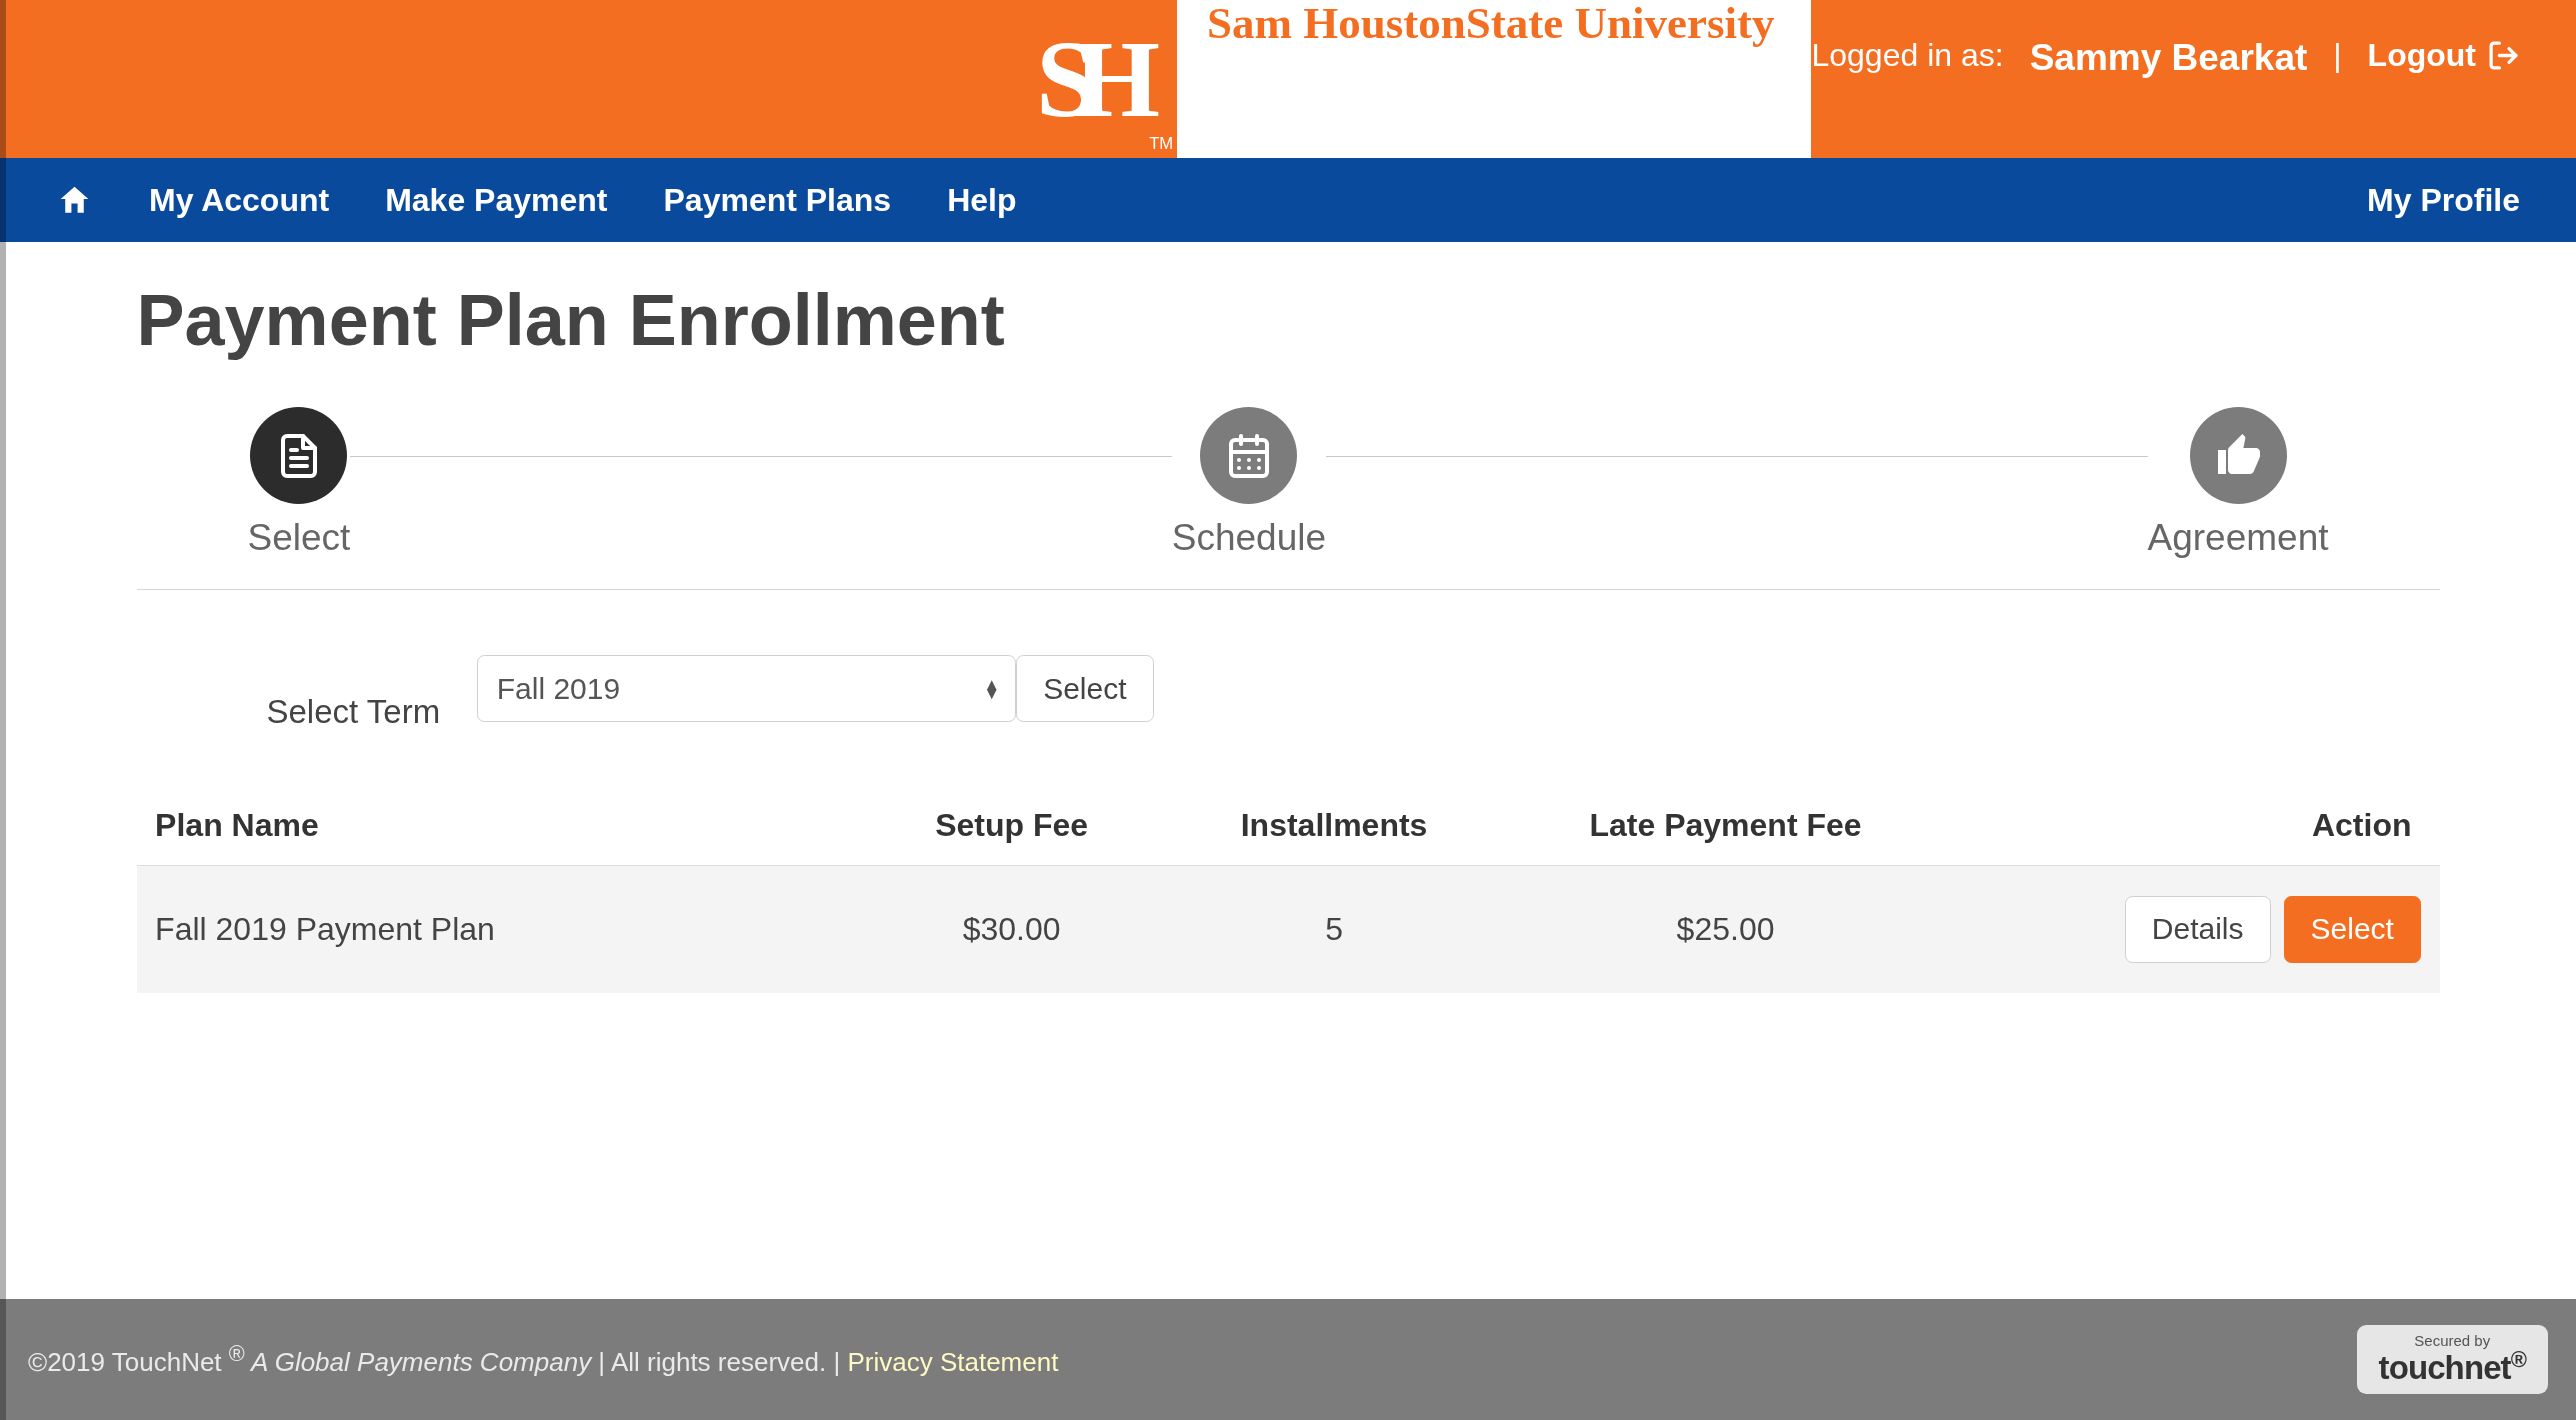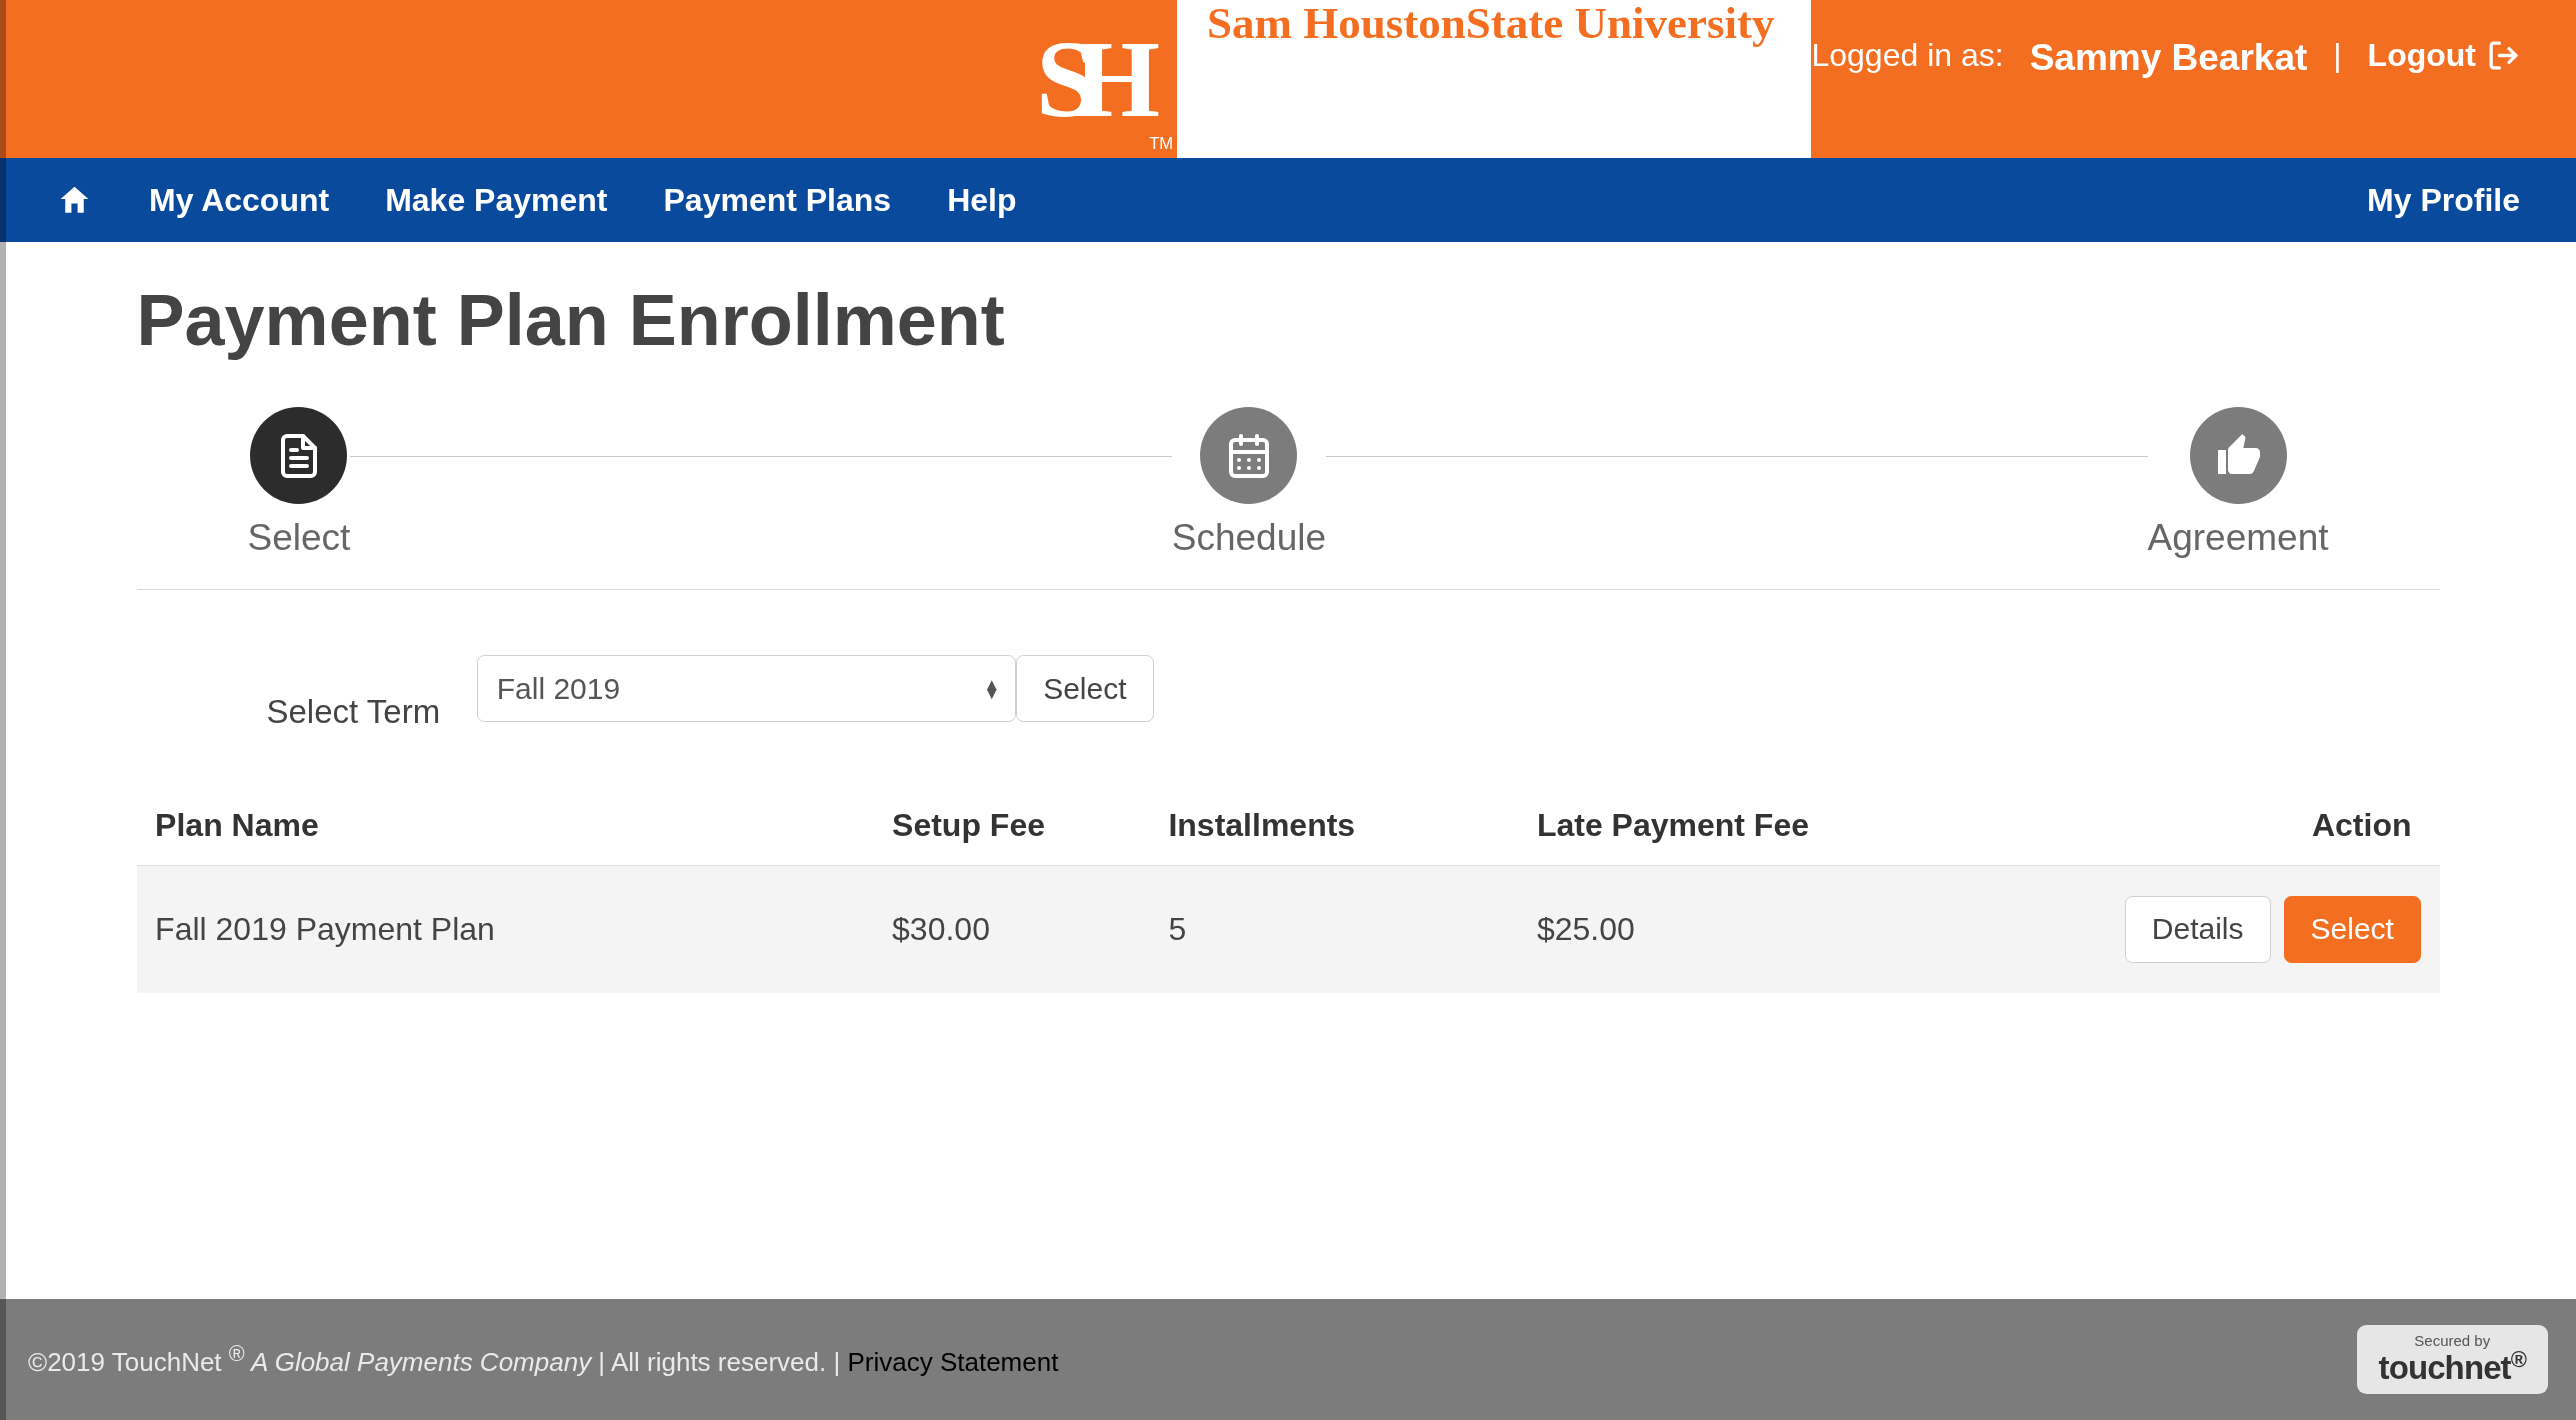--- a/index.html
+++ b/index.html
@@ -205,21 +205,21 @@
     font-size: 32px;
   }
   table.plans thead th {
     text-align: left;
     font-weight: 700;
     color: #333;
     padding: 20.4px 18.6px;
     border-bottom: 1.9px solid #ddd;
   }
   table.plans thead th.amt,
-  table.plans tbody td.amt { text-align: left; }
+  table.plans tbody td.amt { text-align: center; }
   table.plans thead th.act { text-align: right; padding-right: 28px; }
   table.plans tbody tr {
     background: #f4f4f4;
   }
   table.plans tbody td {
     padding: 30px 18.6px;
     color: #444;
   }
   table.plans tbody td.act {
     text-align: right;
@@ -239,21 +239,21 @@
     right: 0;
     height: 121px;
     background: #7c7c7c;
     color: #eaeaea;
     display: flex;
     align-items: center;
     justify-content: space-between;
     padding: 0 28px;
     font-size: 26px;
   }
-  .footer a { color: #000000; text-decoration: none; cursor: pointer; }
+  .footer a { color: #fef9c3; text-decoration: none; cursor: pointer; }
   .touchnet-badge {
     background: #e6e6e6;
     color: #333;
     border-radius: 9.3px;
     padding: 7.4px 22px 9.3px;
     display: flex;
     flex-direction: column;
     align-items: center;
     line-height: 1;
   }

